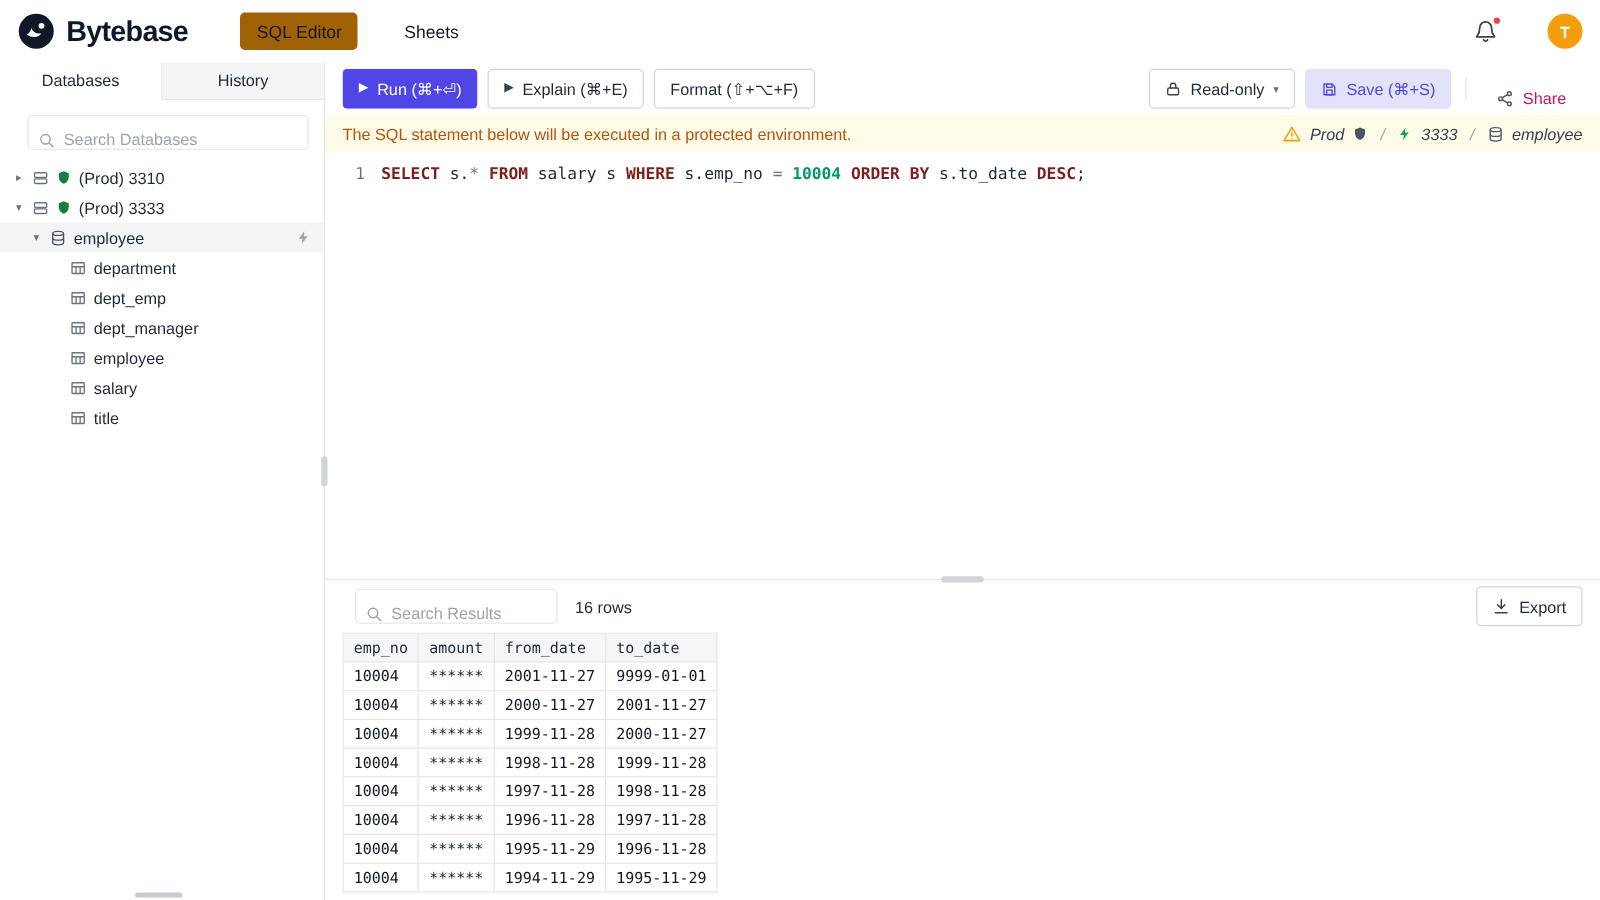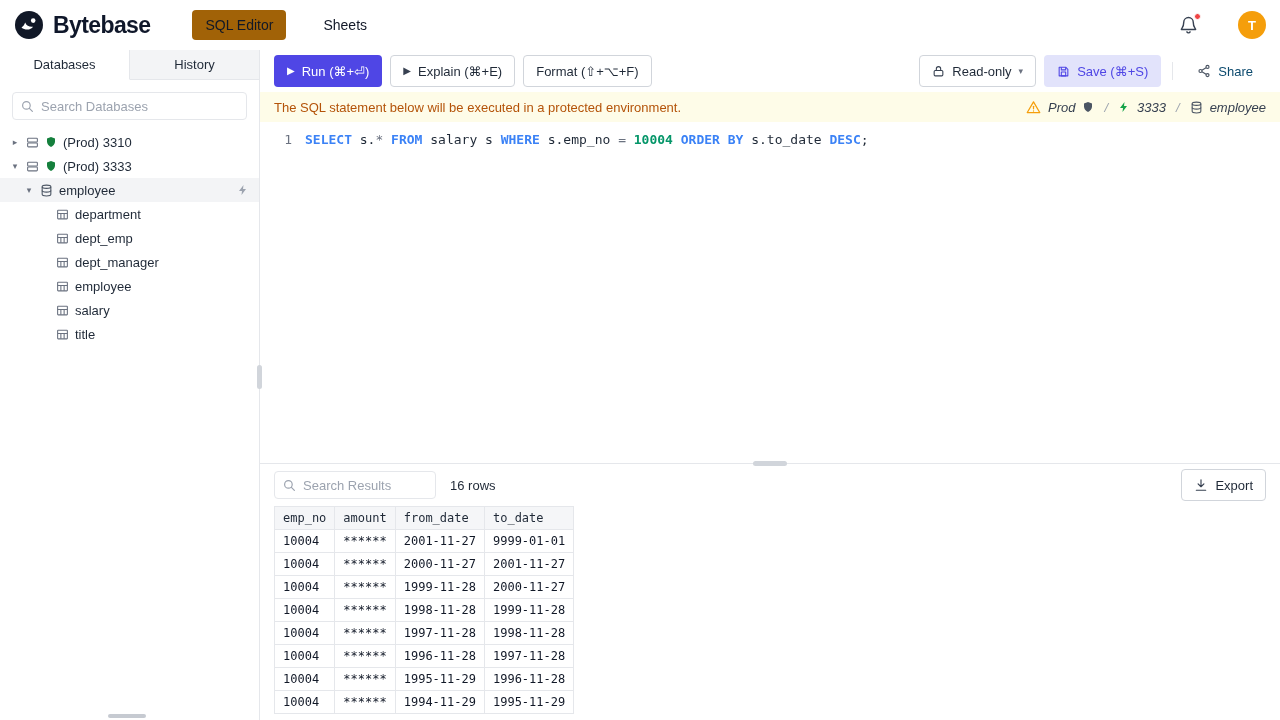--- a/index.html
+++ b/index.html
@@ -25,21 +25,21 @@
   .add-tab { width:32px; border:none; background:transparent; color:#6b7280; font-size:17px; cursor:pointer; font-family:inherit; }
 
   .body { flex:1; display:flex; min-height:0; }
 
   
   .sidebar { width:260px; min-width:260px; border-right:1px solid #e5e7eb; display:flex; flex-direction:column; position:relative; background:#fff; }
   .side-tabs { display:flex; height:30px; }
   .side-tab { flex:1; display:flex; align-items:center; justify-content:center; font-size:13px; color:#1f2937; background:#f3f4f6; border-bottom:1px solid #e5e7eb; cursor:pointer; }
   .side-tab.active { background:#fff; border-bottom:1px solid transparent; border-right:1px solid #e5e7eb; }
   .search-wrap { padding:12px 12px 10px; }
-  .search-box { display:flex; align-items:center; gap:7px; height:28px; border:1px solid #e5e7eb; border-radius:4px; padding:0 8px; background:#fff; }
+  .search-box { display:flex; align-items:flex-end; gap:7px; height:28px; border:1px solid #e5e7eb; border-radius:4px; padding:0 8px; background:#fff;margin-left:10px; }
   .search-box input { border:none; outline:none; flex:1; font-size:13px; color:#374151; font-family:inherit; background:transparent; min-width:0; }
   .search-box input::placeholder { color:#9ca3af; }
   .tree { flex:1; overflow:hidden; }
   .tree-row { height:24px; display:flex; align-items:center; gap:6px; padding-right:10px; font-size:13px; color:#1f2937; cursor:pointer; white-space:nowrap; }
   .tree-row.lvl0 { padding-left:10px; }
   .tree-row.lvl1 { padding-left:24px; }
   .tree-row.lvl2 { padding-left:56px; }
   .tree-row.selected { background:#f3f4f6; }
   .chev { width:10px; color:#6b7280; font-size:9px; text-align:center; flex:none; }
   .tree-spacer { flex:1; }
@@ -47,37 +47,37 @@
   .sidebar-hscroll { position:absolute; bottom:2px; left:108px; width:38px; height:4px; border-radius:2px; background:#c6cad1; cursor:pointer; }
 
   
   .main { flex:1; display:flex; flex-direction:column; min-width:0; background:#fff; }
   .toolbar { height:42px; display:flex; align-items:center; gap:8px; padding:0 14px; }
   .btn { height:32px; display:inline-flex; align-items:center; gap:7px; padding:0 12px; border-radius:4px; border:1px solid transparent; background:#fff; font-size:13px; color:#1f2937; cursor:pointer; font-family:inherit; white-space:nowrap; }
   .btn .play { font-size:10px; line-height:1; }
   .btn-run { background:#4f46e5; color:#fff; }
   .btn-outline { border-color:#d1d5db; }
   .btn-save { background:#e2e3fb; color:#4f46e5; }
-  .btn-share { color:#0c4a6e; }
+  .btn-share { color:#be185d;align-items:flex-end; }
   .toolbar-spacer { flex:1; }
   .chev-down { color:#6b7280; font-size:9px; }
   .vdiv { width:1px; height:18px; background:#e5e7eb; margin:0 3px; }
 
   
   .banner { height:30px; display:flex; align-items:center; padding:0 14px; background:#fefce8; }
   .banner-msg { font-size:13px; color:#b45309; }
   .banner-spacer { flex:1; }
   .banner-env { display:flex; align-items:center; gap:7px; font-size:13px; color:#374151;font-style:italic; }
   .banner-sep { color:#9ca3af; padding:0 3px; }
 
   
   .editor { flex:1; min-height:0; position:relative; padding-top:8px; font-family:"DejaVu Sans Mono",monospace; font-size:13px; border-bottom:1px solid #e5e7eb; background:#fff; cursor:text; }
   .code-line { display:flex; white-space:pre; line-height:19px; }
   .line-no { width:32px; text-align:right; color:#6b7280; margin-right:13px; flex:none; }
-  .tok-kw { color:#3b82f6; font-weight:700; }
+  .tok-kw { color:#7f1d1d; font-weight:700; }
   .tok-num { color:#059669; font-weight:700; }
   .tok-op { color:#6b7280; }
   .tok-plain { color:#1f2937; }
 
   
   .results { height:256px; display:flex; flex-direction:column; position:relative; }
   .h-resize { position:absolute; top:-3px; left:50%; transform:translateX(-50%); width:34px; height:5px; border-radius:3px; background:#d1d5db; cursor:row-resize; z-index:5; }
   .results-bar { height:42px; display:flex; align-items:center; gap:14px; padding:0 14px; }
   .results-search { width:162px; }
   .row-count { color:#1f2937; }

